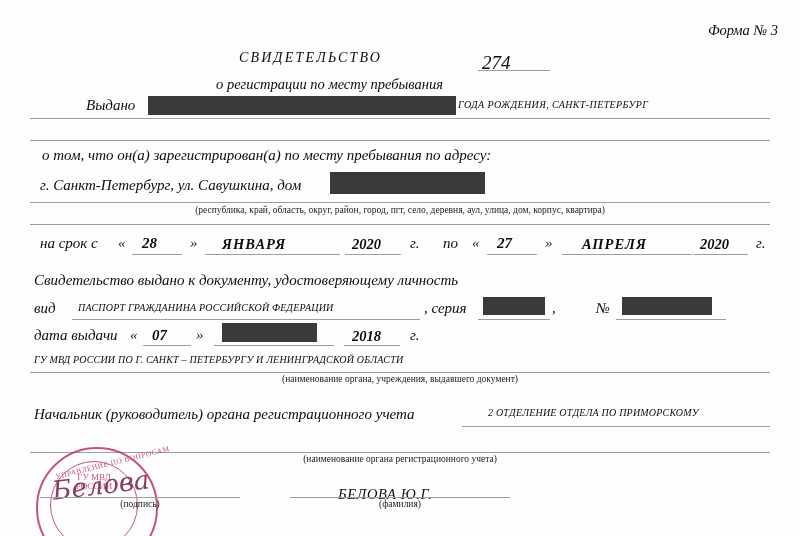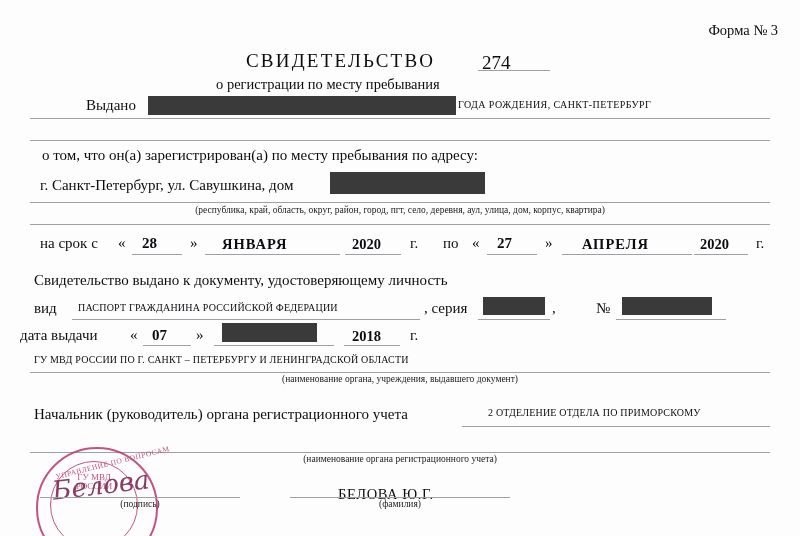--- a/index.html
+++ b/index.html
@@ -20,37 +20,37 @@
   }
   .line {
     position: absolute;
     border-bottom: 1px solid #9aa0a6;
     height: 0;
   }
   .redact {
     position: absolute;
     background: #3a3a3a;
   }
-  .txt { position: absolute; white-space: nowrap; }
+  .txt { position: absolute; white-space: nowrap; font-style: italic; }
   .caption {
     position: absolute;
     font-size: 9.5px;
     color: #1a1a1a;
     white-space: nowrap;
     text-align: center;
   }
 
   
   .form-no {
     right: 22px; top: 22px;
     font-size: 14.5px;
   }
   .title-main {
-    left: 246px; top: 50px;
-    font-size: 19px;
+    left: 239px; top: 50px;
+    font-size: 14px;
     letter-spacing: 2.2px;
     font-weight: 400;
   }
   .title-num {
     left: 482px; top: 52px;
     font-size: 19px;
   }
   .title-sub {
     left: 216px; top: 76px;
     font-size: 14.5px;
@@ -163,21 +163,21 @@
   <div class="txt b13" style="left:78px; top:302px; letter-spacing:0.2px;">ПАСПОРТ ГРАЖДАНИНА РОССИЙСКОЙ ФЕДЕРАЦИИ</div>
   <div class="line" style="left:72px; top:319px; width:348px;"></div>
   <div class="txt b15" style="left:424px; top:300px;">, серия</div>
   <div class="redact" style="left:483px; top:297px; width:62px; height:18px;"></div>
   <div class="line" style="left:478px; top:319px; width:72px;"></div>
   <div class="txt b15" style="left:552px; top:300px;">,</div>
   <div class="txt b15" style="left:596px; top:300px;">№</div>
   <div class="redact" style="left:622px; top:297px; width:90px; height:18px;"></div>
   <div class="line" style="left:616px; top:319px; width:110px;"></div>
 
-  <div class="txt b15" style="left:20px; top:327px;">дата выдачи</div>
+  <div class="txt b15" style="left:34px; top:327px;">дата выдачи</div>
   <div class="txt b15" style="left:130px; top:327px;">«</div>
   <div class="txt b15" style="left:152px; top:327px; font-weight:bold;">07</div>
   <div class="line" style="left:143px; top:345px; width:48px;"></div>
   <div class="txt b15" style="left:196px; top:327px;">»</div>
   <div class="redact" style="left:222px; top:323px; width:95px; height:19px;"></div>
   <div class="line" style="left:214px; top:345px; width:120px;"></div>
   <div class="txt b14" style="left:352px; top:328px; font-weight:bold;">2018</div>
   <div class="line" style="left:344px; top:345px; width:56px;"></div>
   <div class="txt b15" style="left:410px; top:327px;">г.</div>
 

